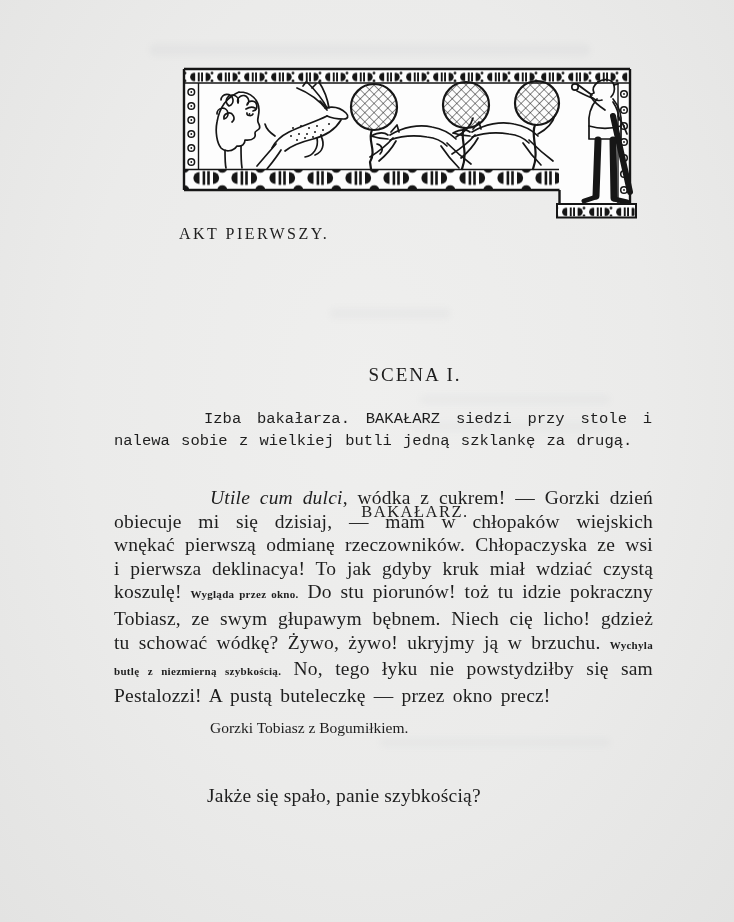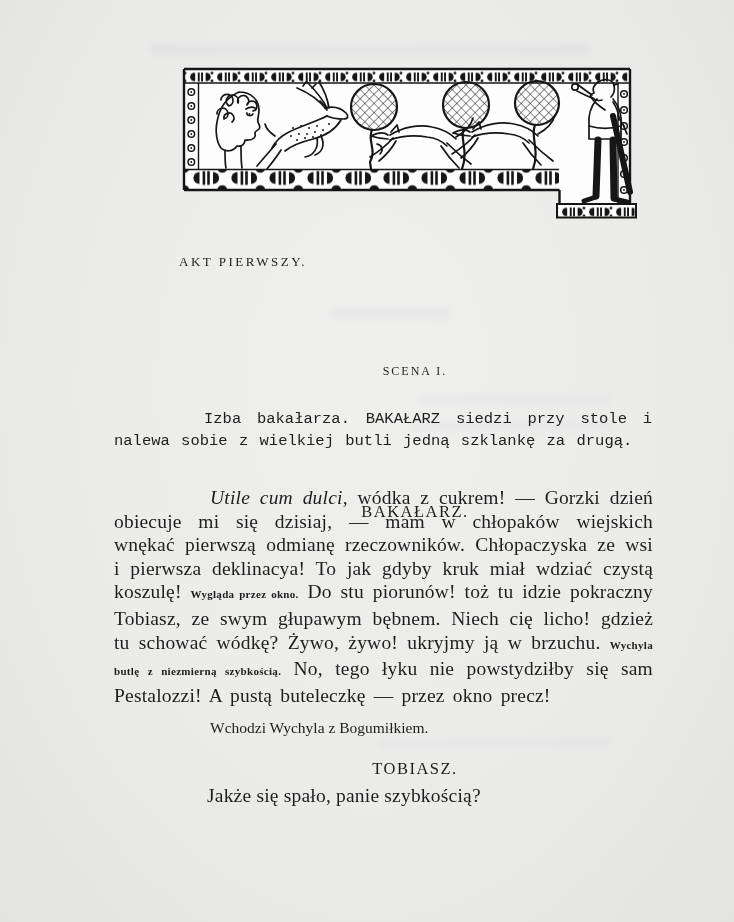--- a/index.html
+++ b/index.html
@@ -7,26 +7,26 @@
     position:relative; width:734px; height:922px; overflow:hidden;
     background:radial-gradient(ellipse at 50% 42%, #efefee 0%, #ebebea 55%, #e3e3e2 100%);
     font-family:"Liberation Serif","DejaVu Serif",serif;
     color:#1e1e1e;
   }
   .smudge { position:absolute; background:#8d939c; opacity:0.07; filter:blur(3px); border-radius:4px; }
 
   .headpiece { position:absolute; left:181px; top:66px; width:460px; height:154px; }
 
   .act-heading {
-    position:absolute; left:179px; top:254px;
-    font-size:13px; letter-spacing:2.5px; white-space:nowrap;
+    position:absolute; left:179px; top:225px;
+    font-size:16px; letter-spacing:2.5px; white-space:nowrap;
   }
   .scene-heading {
     position:absolute; left:145px; top:364px; width:540px; text-align:center;
-    font-size:12px; letter-spacing:2px;
+    font-size:19px; letter-spacing:2px;
   }
   .opening-direction {
     position:absolute; left:114px; top:409px; width:538px;
     font-size:15.5px; line-height:21.5px; text-align:justify; text-indent:90px;
     word-spacing:2px;
     font-family:Liberation Mono, monospace;
   }
   .speaker { 
     position:absolute; left:145px; width:540px; text-align:center;
     font-size:16.5px; letter-spacing:1.5px;
@@ -241,19 +241,18 @@
   <div class="act-heading">AKT PIERWSZY.</div>
 
   <div class="scene-heading">SCENA I.</div>
 
   <div class="opening-direction">Izba bakałarza. BAKAŁARZ siedzi przy stole i nalewa sobie z wielkiej butli jedną szklankę za drugą.</div>
 
   <div class="speaker speaker-bakalarz">BAKAŁARZ.</div>
 
   <div class="speech-bakalarz"><span class="latin-lead">Utile cum dulci</span><span>, wódka z cukrem! — Gorzki dzień obiecuje mi się dzisiaj, — mam w chłopaków wiejskich wnękać pierwszą odmianę rzeczowników. Chłopaczyska ze wsi i pierwsza deklinacya! To jak gdyby kruk miał wdziać czystą koszulę! </span><span class="inline-direction">Wygląda przez okno.</span><span> Do stu piorunów! toż tu idzie pokraczny Tobiasz, ze swym głupawym bębnem. Niech cię licho! gdzież tu schować wódkę? Żywo, żywo! ukryjmy ją w brzuchu. </span><span class="inline-direction">Wychyla butlę z niezmierną szybkością.</span><span> No, tego łyku nie powstydziłby się sam Pestalozzi! A pustą buteleczkę — przez okno precz!</span></div>
 
-  <div class="entrance-direction">Wchodzi Wychyla z Bogumiłkiem.</div>
-
-  <div class="speaker speaker-tobiasz">TOBIASZ.</div>
+  <div class="entrance-direction">Gorzki Tobiasz z Bogumiłkiem.</div>
+
 
   <div class="speech-tobiasz">Jakże się spało, panie szybkością?</div>
 
 </div>
 
 </body></html>

